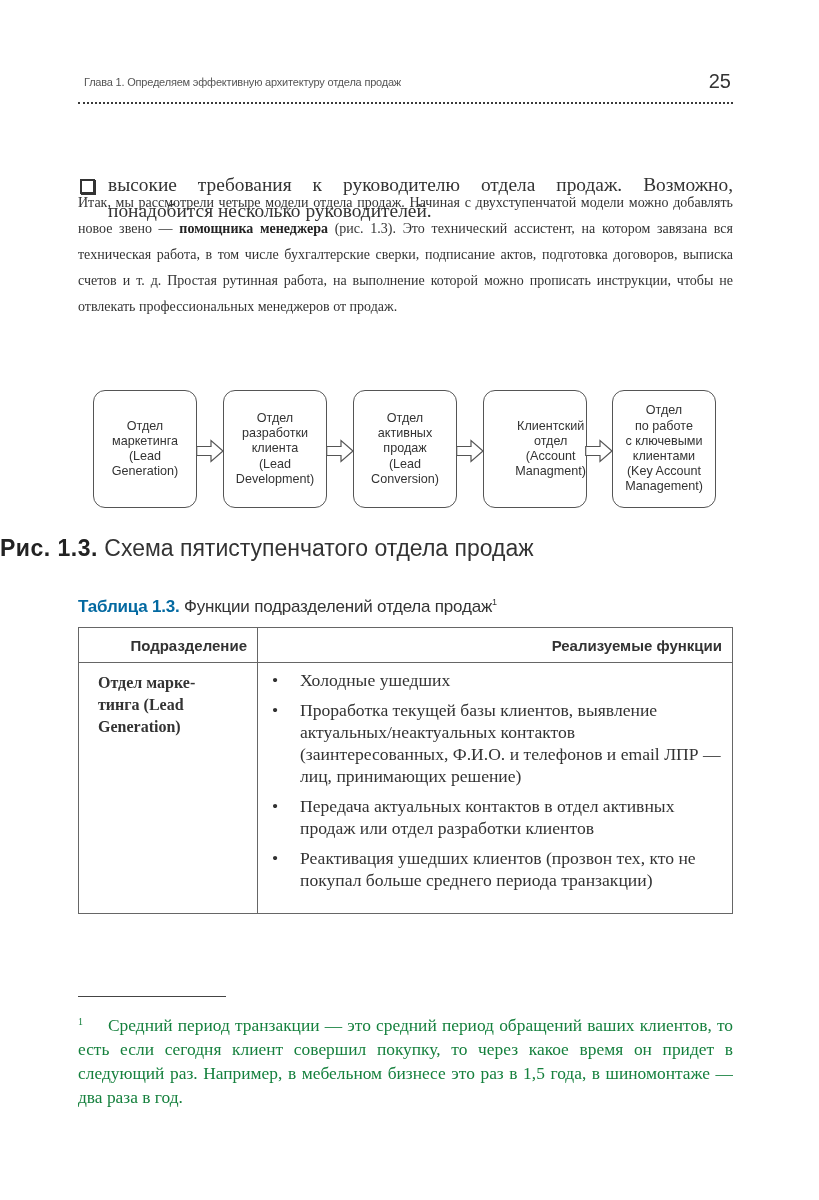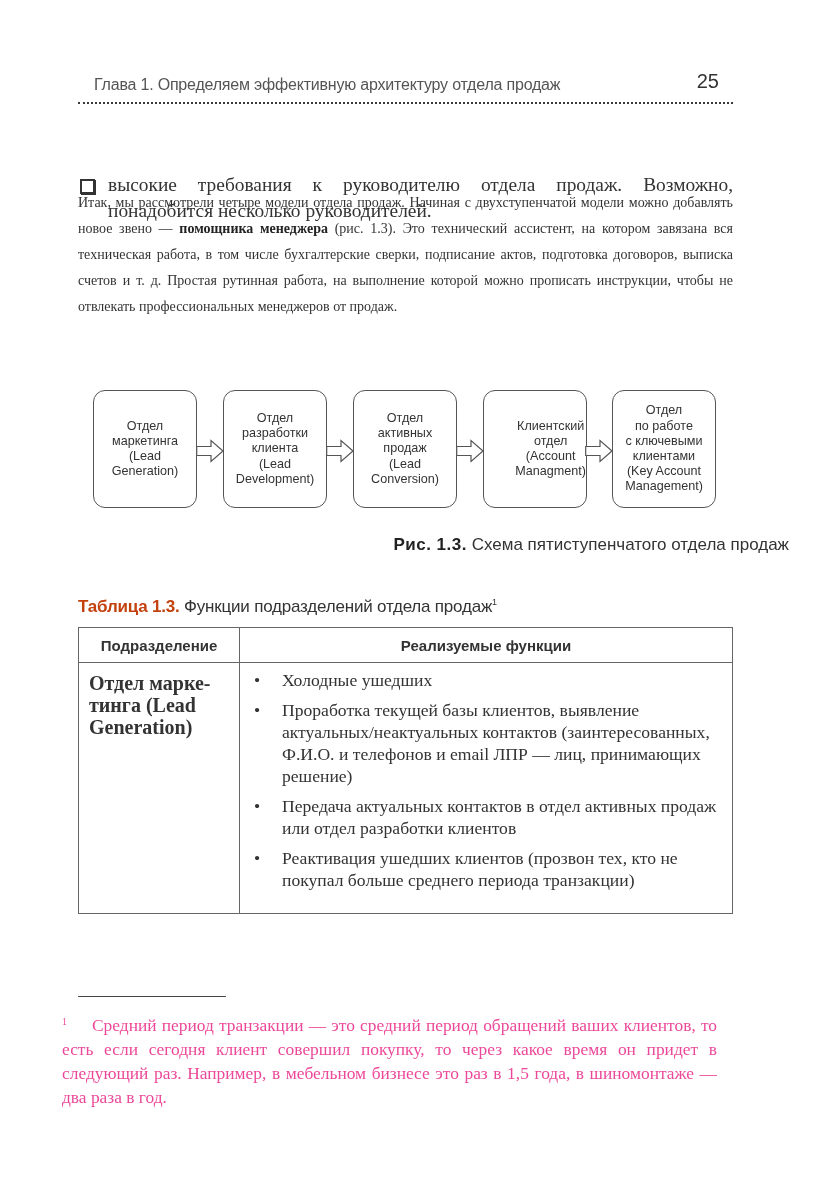--- a/index.html
+++ b/index.html
@@ -1,23 +1,23 @@
 <!DOCTYPE html>
 <html><head>
 <meta charset="utf-8">
 <style>
   html, body { margin: 0; padding: 0; background: #ffffff; }
   body { width: 819px; height: 1200px; position: relative; overflow: hidden; color: #2a2a2a; }
   .page { position: absolute; left: 0; top: 0; width: 819px; height: 1200px; }
 
   .running-head { position: absolute; left: 78px; top: 70px; width: 655px; height: 32px;
     border-bottom: 2px dotted #3a3a3a; }
-  .running-title { position: absolute; left: 16px; top: 6px; font-family: "Liberation Sans", sans-serif;
-    font-size: 16px; color: #555; letter-spacing: -0.2px; }
-  .page-number { position: absolute; right: 14px; top: 0px; font-family: "Liberation Sans", sans-serif;
+  .running-title { position: absolute; left: 6px; top: 6px; font-family: "Liberation Sans", sans-serif;
+    font-size: 11px; color: #555; letter-spacing: -0.2px; }
+  .page-number { position: absolute; right: 2px; top: 0px; font-family: "Liberation Sans", sans-serif;
     font-size: 20px; color: #333; }
 
   .serif { font-family: "Liberation Serif", serif; }
 
   .bullet-para { position: absolute; left: 78px; top: 128px; width: 655px; font-size: 19.4px; line-height: 26px;
     text-align: justify; color: #333; margin-top: 44px; }
   .bullet-para .box-bullet { position: absolute; left: 2px; top: 7px; width: 11px; height: 11px;
     border: 2px solid #333; box-shadow: 1px 1px 0 #333; }
   .bullet-para .bullet-text { display: block; padding-left: 30px; }
 
@@ -25,46 +25,46 @@
     text-align: justify; color: #333; }
   .main-para b { color: #222; }
 
   .diagram { position: absolute; left: 0; top: 388px; width: 819px; height: 124px; }
   .flow-box { position: absolute; top: 2px; width: 102px; height: 116px; border: 1.3px solid #555;
     border-radius: 12px; display: flex; align-items: center; justify-content: center; text-align: center;
     font-family: "Liberation Sans", sans-serif; font-size: 12.6px; line-height: 15.2px; color: #333; background: #fff; }
   .flow-box span { white-space: pre-line; }
   .arrow { position: absolute; top: 51px; width: 28px; height: 24px; }
 
-  .figure-caption { position: absolute; left: 0; width: 789px; top: 535px; text-align: right;
-    font-family: "Liberation Sans", sans-serif; font-size: 17px; color: #333; }
+  .figure-caption { position: absolute; left: 0; width: 789px; top: 535px; text-align: left;
+    font-family: "Liberation Sans", sans-serif; font-size: 23px; color: #333; }
   .figure-caption b { color: #222; letter-spacing: 0.5px; }
 
   .table-caption { position: absolute; left: 78px; top: 597px; font-family: "Liberation Sans", sans-serif;
     font-size: 17px; color: #333; letter-spacing: -0.2px; }
-  .table-caption b { color: #c2410c; }
+  .table-caption b { color: #0369a1; }
   .table-caption sup { font-size: 9px; vertical-align: 7px; }
 
   .func-table { position: absolute; left: 78px; top: 627px; width: 655px; border-collapse: collapse;
     border: 1.5px solid #555; }
   .func-table th, .func-table td { border: 1.2px solid #666; vertical-align: top; }
-  .func-table th { text-align: center; font-family: "Liberation Sans", sans-serif; font-weight: bold;
+  .func-table th { text-align: right; font-family: "Liberation Sans", sans-serif; font-weight: bold;
     font-size: 15px; padding: 9px 10px 8px 10px; color: #333; height: 16px; }
-  .func-table td.dept { width: 140px; font-family: "Liberation Serif", serif; font-weight: bold; font-size: 20px;
-    line-height: 22px; padding: 9px 10px; color: #333; }
+  .func-table td.dept { width: 140px; font-family: "Liberation Serif", serif; font-weight: bold; font-size: 16px;
+    line-height: 22px; padding: 9px 19px; color: #333; }
   .func-table td.funcs { padding: 6px 10px 8px 12px; }
   .func-list { list-style: none; margin: 0; padding: 0; }
   .func-list li { position: relative; padding-left: 30px; font-family: "Liberation Serif", serif; font-size: 17.6px;
     line-height: 22px; color: #333; margin-bottom: 8px; }
   .func-list li:last-child { margin-bottom: 0; }
   .func-list li .dot { position: absolute; left: 2px; top: 0; }
 
   .fn-rule { position: absolute; left: 78px; top: 996px; width: 148px; height: 0; border-top: 1.3px solid #444; }
-  .footnote { position: absolute; left: 62px; top: 1010px; width: 655px; font-family: "Liberation Serif", serif;
-    font-size: 17.4px; line-height: 24px; text-align: justify; color: #ec4899; }
+  .footnote { position: absolute; left: 78px; top: 1010px; width: 655px; font-family: "Liberation Serif", serif;
+    font-size: 17.4px; line-height: 24px; text-align: justify; color: #15803d; }
   .footnote .fn-mark { font-size: 10px; vertical-align: 6px; display: inline-block; width: 30px; }
 </style>
 </head>
 <body>
 
 <div class="page">
 
   <div class="running-head">
     <span class="running-title">Глава 1. Определяем эффективную архитектуру отдела продаж</span>
     <span class="page-number">25</span>

